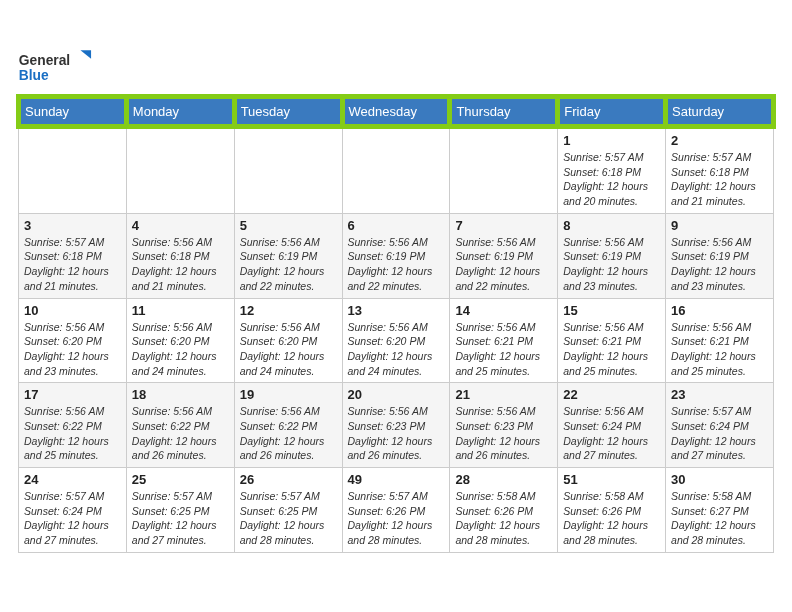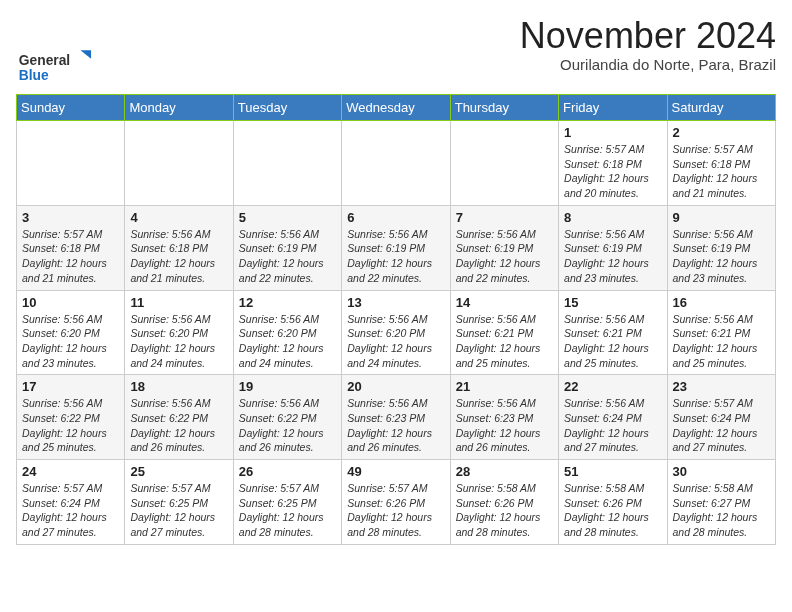--- a/index.html
+++ b/index.html
@@ -49,21 +49,21 @@
       border-collapse: collapse;
       font-size: 11px;
     }
     .calendar th {
       background: #3a7abf;
       color: #fff;
       padding: 5px 4px;
       text-align: left;
       font-size: 13px;
       font-weight: normal;
-      border: 1px solid #84cc16;
+      border: 5px solid #84cc16;
     }
     .calendar td {
       border: 1px solid #ccc;
       vertical-align: top;
       padding: 4px 5px;
       width: 108px;
       min-height: 80px;
       background: #fff;
     }
     .calendar tr:nth-child(even) td {
@@ -92,24 +92,20 @@
 <div class="header">
   <div class="logo">
     <svg class="logo-icon" viewBox="0 0 70 32" style="width: 80px; height: 34px;">
   <text x="0" y="16" font-size="13" font-weight="bold" fill="#333" font-family="Arial">General</text>
   <text x="0" y="30" font-size="13" font-weight="bold" fill="#1a6fc4" font-family="Arial">Blue</text>
   <polygon points="58,2 68,10 68,2" fill="#1a6fc4"></polygon>
 </svg>
     <div class="logo-text">
     </div>
   </div>
-  <div class="title-block">
-    <div class="month-title">November 2024</div>
-    <div class="location">Ourilandia do Norte, Para, Brazil</div>
-  </div>
 </div>
 
 <table class="calendar">
   <thead>
     <tr>
     <th>Sunday</th>
         <th>Monday</th>
         <th>Tuesday</th>
         <th>Wednesday</th>
         <th>Thursday</th>

